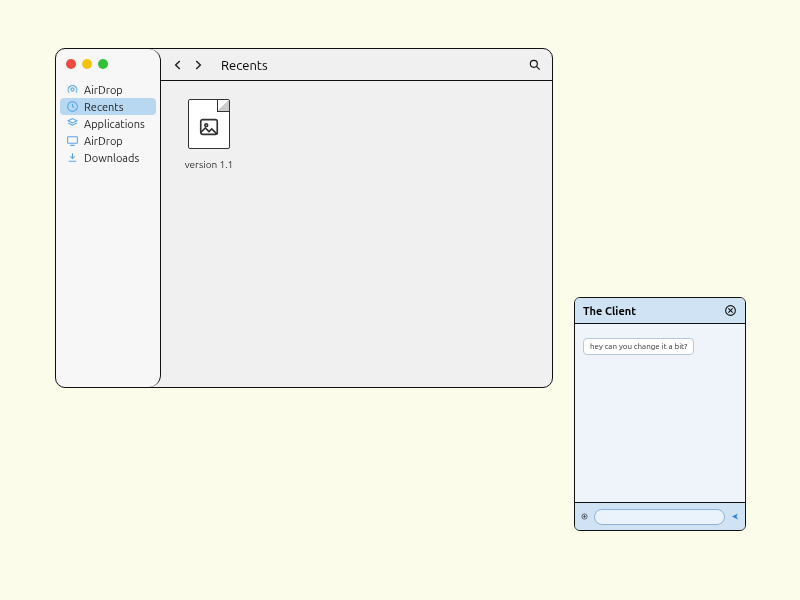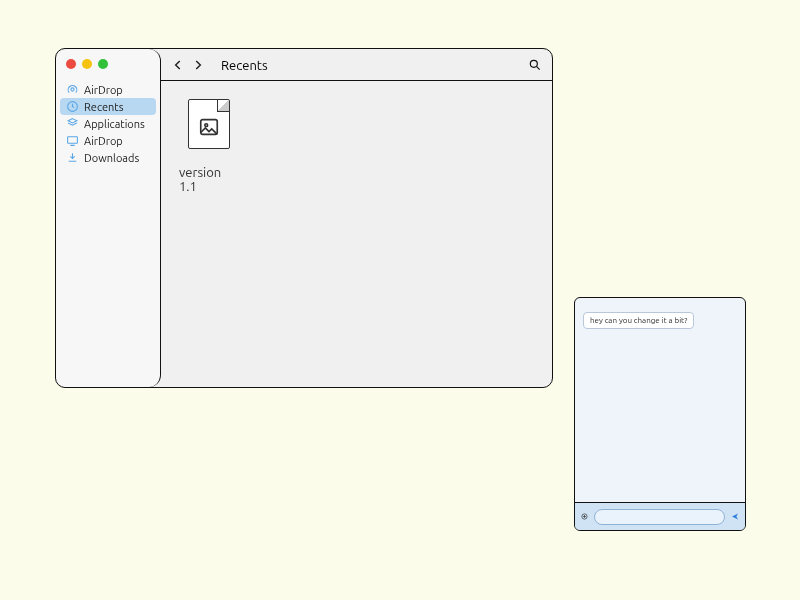--- a/index.html
+++ b/index.html
@@ -78,21 +78,21 @@
     display: flex; align-items: center; justify-content: center;
   }
   .file-thumb .fold {
     position: absolute; top: 0; right: 0;
     width: 12px; height: 12px;
     background: linear-gradient(135deg, #fff 0 49%, #ccc 50% 100%);
     border-left: 1px solid #333;
     border-bottom: 1px solid #333;
   }
   .thumb-icon { width: 22px; height: 22px; color: #333; margin-top: 6px; }
-  .file-label { font-size: 13px; margin-top: 16px; color: #333; text-align: left; }
+  .file-label { font-size: 10px; margin-top: 10px; color: #333; text-align: center; }
 
   
   .chat {
     position: absolute;
     left: 574px; top: 297px;
     width: 172px; height: 234px;
     background: #eef4fa;
     border: 1.5px solid #111;
     border-radius: 6px;
     display: flex; flex-direction: column;
@@ -223,20 +223,28 @@
             <path d="M3 18l5-5 4 4 3-3 6 6"></path>
           </svg>
         </div>
         <span class="file-label">version 1.1</span>
       </div>
     </div>
   </div>
 </div>
 
 <div class="chat">
+  <div class="chat-header">
+    <span class="chat-title">The Client</span>
+    <div class="chat-header-spacer"></div>
+    <svg class="chat-close" viewBox="0 0 24 24" fill="none" stroke="currentColor" stroke-width="2">
+      <circle cx="12" cy="12" r="9"></circle>
+        <path d="M8 8l8 8M16 8l-8 8"></path>
+    </svg>
+  </div>
   <div class="chat-body">
     <div class="chat-bubble">hey can you change it a bit?</div>
   </div>
   <div class="chat-input-row">
     <svg class="chat-add" viewBox="0 0 24 24" fill="none" stroke="currentColor" stroke-width="2">
       <circle cx="12" cy="12" r="9"></circle>
         <path d="M12 7v10M7 12h10"></path>
     </svg>
     <input class="chat-input" placeholder="" style="">
     <svg class="chat-send" viewBox="0 0 24 24" fill="currentColor">

